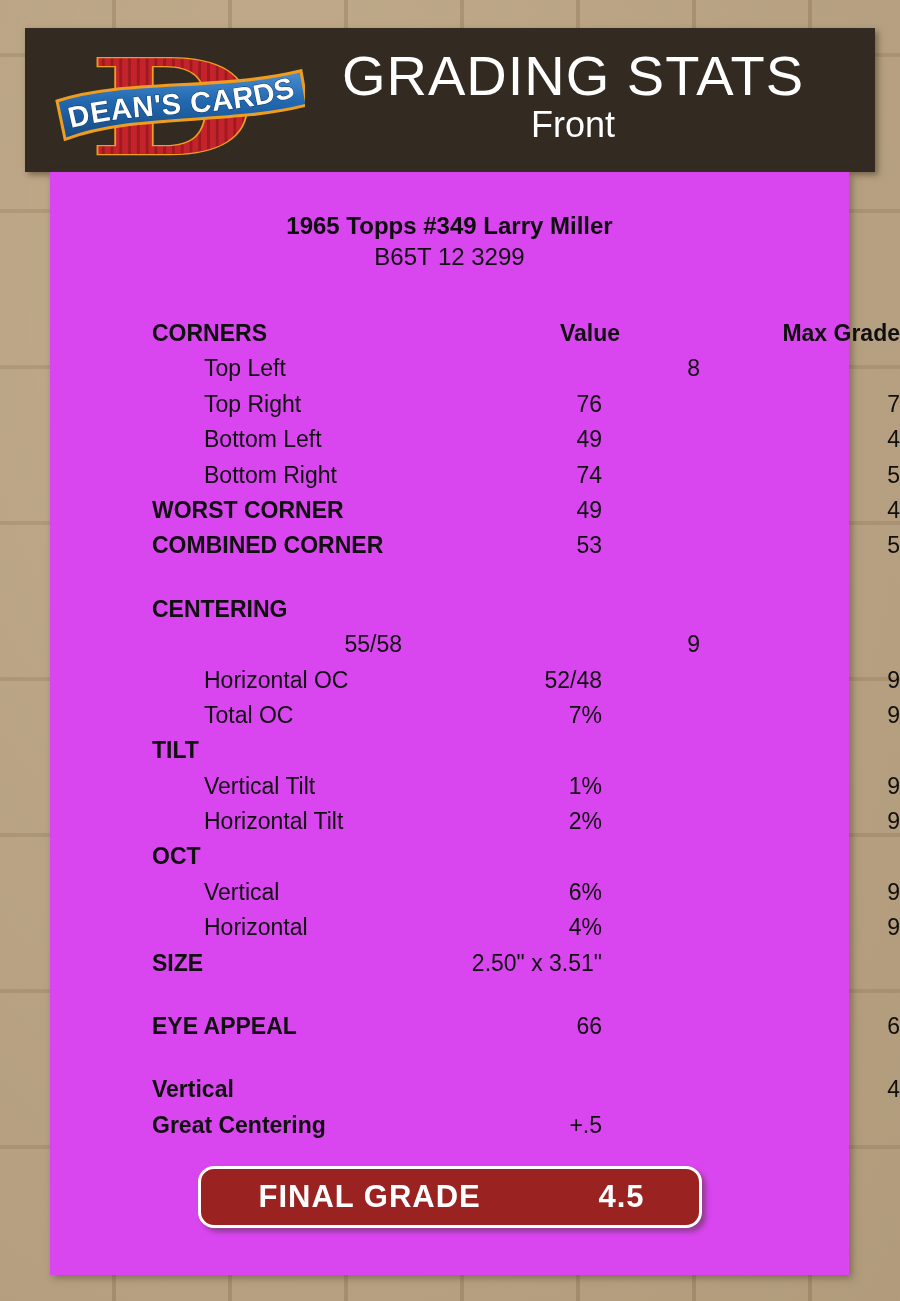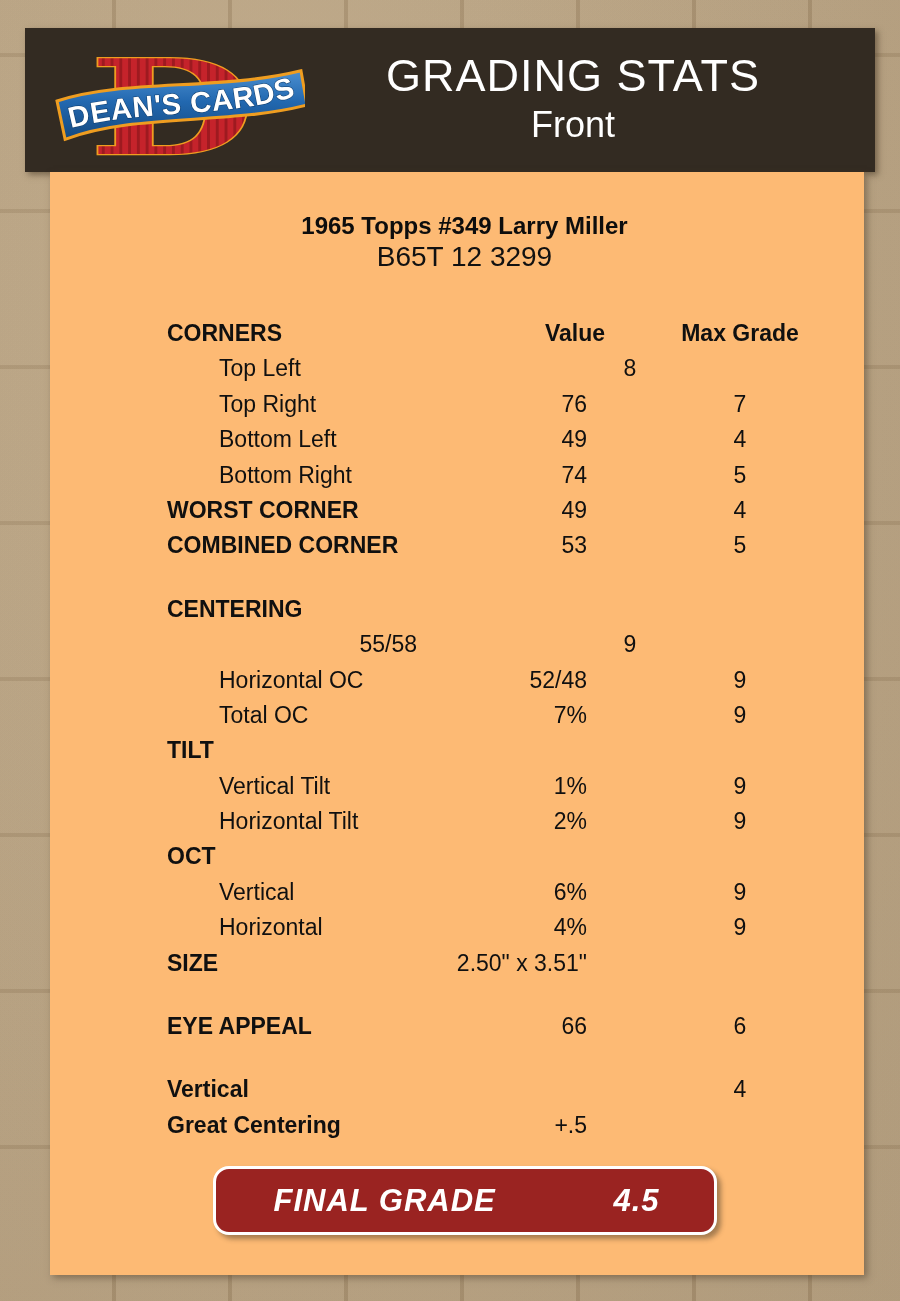--- a/index.html
+++ b/index.html
@@ -13,50 +13,50 @@
       repeating-linear-gradient(0deg, rgba(250,240,218,0.07) 0px, rgba(250,240,218,0.07) 152px, rgba(110,88,60,0.14) 152px, rgba(110,88,60,0.14) 156px),
       radial-gradient(ellipse at 30% 20%, rgba(255,245,225,0.10), rgba(0,0,0,0.06));
   }
 
   
   .header-band{position:absolute;left:25px;top:28px;width:850px;height:144px;
     background:#332b22;display:flex;align-items:center;
     box-shadow:3px 3px 6px rgba(70,54,36,0.55);}
   .logo-wrap{margin-left:28px;width:252px;height:132px;flex:0 0 auto;}
   .header-text{flex:1;text-align:center;color:#ffffff;padding-right:34px;margin-top:-4px;}
-  .header-title{font-size:45px;line-height:54px;letter-spacing:1px;}
+  .header-title{font-size:56px;line-height:54px;letter-spacing:1px;}
   .header-subtitle{font-size:36px;line-height:44px;}
 
   
   .panel{position:absolute;left:50px;top:172px;width:799px;height:1103px;
-    background:#fdba74;box-shadow:3px 3px 7px rgba(80,62,42,0.5);padding-left:15px;}
+    background:#d946ef;box-shadow:3px 3px 7px rgba(80,62,42,0.5);}
   .card-title{margin-top:38px;text-align:center;font-size:24px;line-height:32px;
     font-weight:bold;color:#0d0d0d;}
-  .card-serial{text-align:center;font-size:28px;line-height:30px;color:#111;}
+  .card-serial{text-align:center;font-size:24px;line-height:30px;color:#111;}
 
   
   .stats{margin:44px 0 0 102px;width:658px;font-size:23px;color:#101010;}
   .t-row{display:grid;grid-template-columns:268px 170px 50px 170px;
-    height:35.4px;line-height:35.4px;}
+    height:35.4px;line-height:35.4px;gap:30px;}
   .cell{white-space:nowrap;overflow:visible;}
   .label{text-align:left;}
   .value{text-align:right;padding-right:18px;}
-  .max{text-align:center;}
+  .max{text-align:right;}
   .t-row.head .cell{font-weight:bold;}
   .t-row.head .value{padding-right:0;}
   .t-row.indent .label{padding-left:52px;}
   .t-row.section .label{font-weight:bold;}
   .t-row.gap{margin-top:28px;}
 
   
-  .grade-btn{margin:23px auto 0;width:504px;height:69px;box-sizing:border-box;
+  .grade-btn{margin:23px auto 0;width:504px;height:62px;box-sizing:border-box;
     background:#9a2321;border:3px solid #ffffff;border-radius:16px;
     box-shadow:4px 4px 5px rgba(60,48,36,0.45);
     display:flex;align-items:center;justify-content:space-between;
-    padding:0 54px 0 58px;cursor:pointer;font-style:italic;}
+    padding:0 54px 0 58px;cursor:pointer;}
   .grade-btn span{color:#ffffff;font-weight:bold;font-size:31px;letter-spacing:1px;}
 
   svg text{user-select:none;}
 </style>
 </head>
 <body>
 
 <div class="bg-collage"></div>
 
 <div class="header-band">

